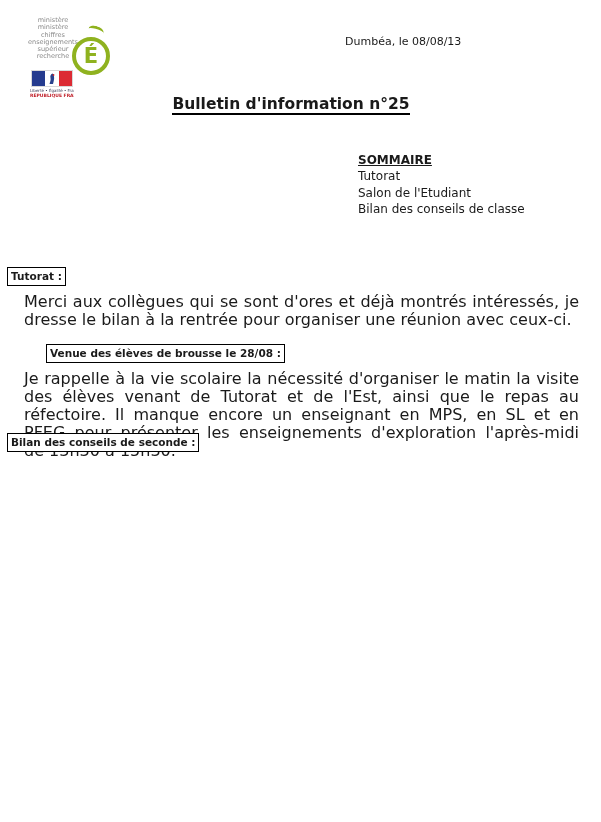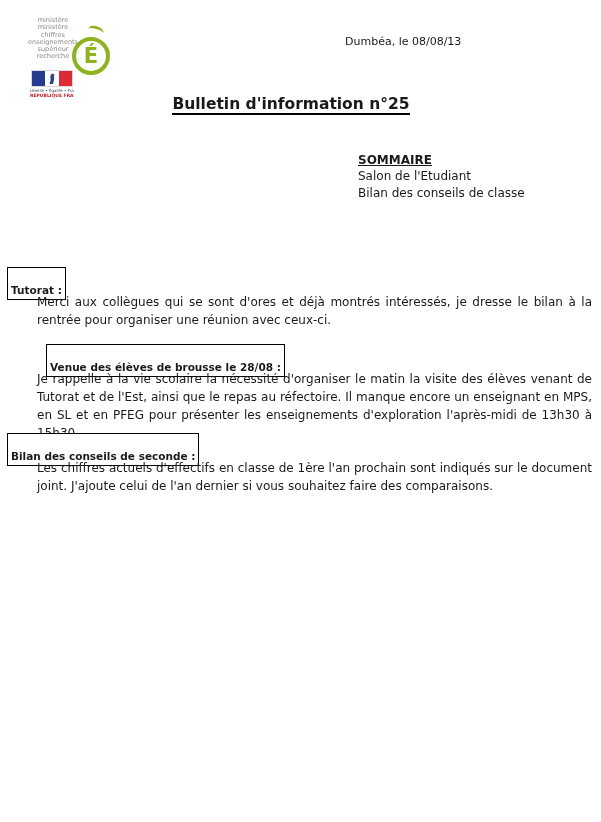--- a/index.html
+++ b/index.html
@@ -81,27 +81,27 @@
   }
   .sommaire-heading {
     font-weight:bold; text-decoration:underline;
   }
 
   
   .sec-heading {
     position:absolute; left:7px;
     display:inline-block;
     border:1px solid #000;
-    padding:16px 3px 3px 3px;
+    padding:2px 3px 3px 3px;
     font-size:10.5px; font-weight:bold;
     background:#fff;
   }
   .sec-body {
-    position:absolute; left:37px; width:555px;
-    font-size:12px; line-height:18px;
+    position:absolute; left:24px; width:555px;
+    font-size:16px; line-height:18px;
     text-align:justify;
     color:#1a1a1a;
   }
   .h1 { top:267px; }
   .p1 { top:293px; }
   .h2 { top:344px;margin-left:39px; }
   .p2 { top:370px; }
   .h3 { top:433px; }
   .p3 { top:459px; }
 </style>
@@ -140,26 +140,26 @@
   </div>
 
   <div class="date-line">Dumbéa, le 08/08/13</div>
 
   <div class="title-wrap">
     <span class="title">Bulletin d'information n°25</span>
   </div>
 
   <div class="sommaire">
     <div class="sommaire-heading">SOMMAIRE</div>
+    <div>Tutorat</div>
     <div>Salon de l'Etudiant</div>
     <div>Bilan des conseils de classe</div>
   </div>
 
   <div class="sec-heading h1">Tutorat :</div>
   <div class="sec-body p1">Merci aux collègues qui se sont d'ores et déjà montrés intéressés, je dresse le bilan à la rentrée pour organiser une réunion avec ceux-ci.</div>
 
   <div class="sec-heading h2">Venue des élèves de brousse le 28/08 :</div>
   <div class="sec-body p2">Je rappelle à la vie scolaire la nécessité d'organiser le matin la visite des élèves venant de Tutorat et de l'Est, ainsi que le repas au réfectoire. Il manque encore un enseignant en MPS, en SL et en PFEG pour présenter les enseignements d'exploration l'après-midi de 13h30 à 15h30.</div>
 
   <div class="sec-heading h3">Bilan des conseils de seconde :</div>
-  <div class="sec-body p3">Les chiffres actuels d'effectifs en classe de 1ère l'an prochain sont indiqués sur le document joint. J'ajoute celui de l'an dernier si vous souhaitez faire des comparaisons.</div>
 
 </div>
 
 </body></html>

